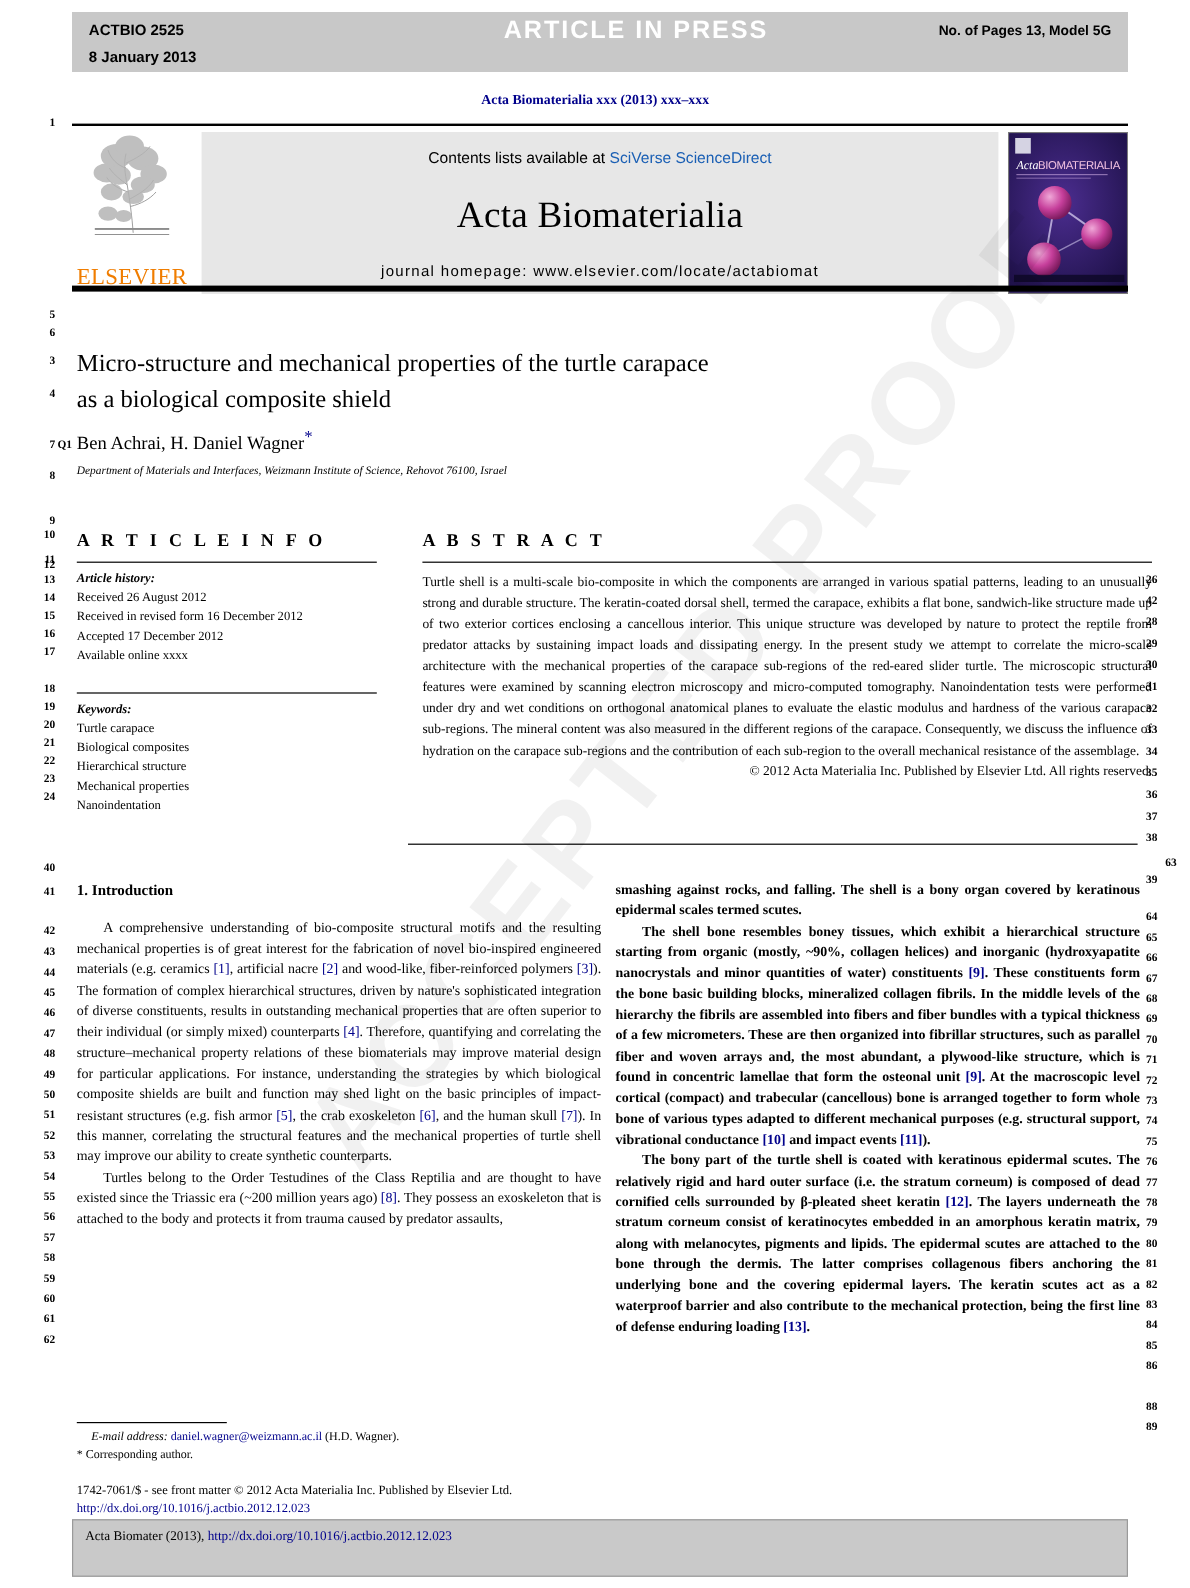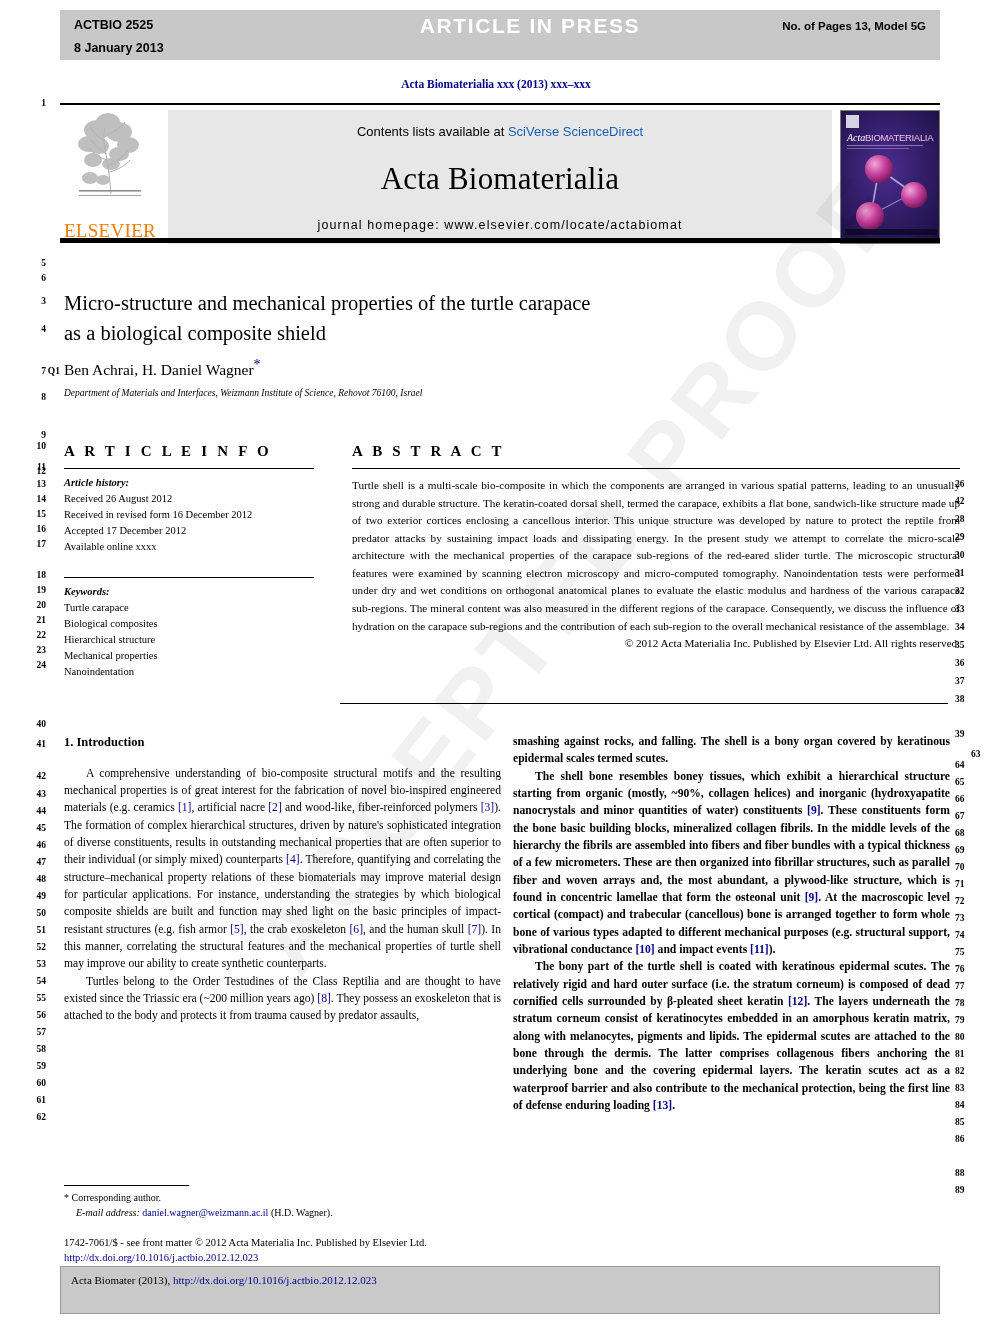--- a/index.html
+++ b/index.html
@@ -416,28 +416,28 @@
 </div>
 
 <div class="col right">
   <p class="noindent">smashing against rocks, and falling. The shell is a bony organ covered by keratinous epidermal scales termed scutes.</p>
   <p>The shell bone resembles boney tissues, which exhibit a hierarchical structure starting from organic (mostly, ~90%, collagen helices) and inorganic (hydroxyapatite nanocrystals and minor quantities of water) constituents <span class="ref">[9]</span>. These constituents form the bone basic building blocks, mineralized collagen fibrils. In the middle levels of the hierarchy the fibrils are assembled into fibers and fiber bundles with a typical thickness of a few micrometers. These are then organized into fibrillar structures, such as parallel fiber and woven arrays and, the most abundant, a plywood-like structure, which is found in concentric lamellae that form the osteonal unit <span class="ref">[9]</span>. At the macroscopic level cortical (compact) and trabecular (cancellous) bone is arranged together to form whole bone of various types adapted to different mechanical purposes (e.g. structural support, vibrational conductance <span class="ref">[10]</span> and impact events <span class="ref">[11]</span>).</p>
   <p>The bony part of the turtle shell is coated with keratinous epidermal scutes. The relatively rigid and hard outer surface (i.e. the stratum corneum) is composed of dead cornified cells surrounded by β-pleated sheet keratin <span class="ref">[12]</span>. The layers underneath the stratum corneum consist of keratinocytes embedded in an amorphous keratin matrix, along with melanocytes, pigments and lipids. The epidermal scutes are attached to the bone through the dermis. The latter comprises collagenous fibers anchoring the underlying bone and the covering epidermal layers. The keratin scutes act as a waterproof barrier and also contribute to the mechanical protection, being the first line of defense enduring loading <span class="ref">[13]</span>.</p>
 </div>
 
 <div class="footnote">
   <div class="rule"></div>
-  <div>
-    <span>*</span>
-    <span>Corresponding author.</span>
-  </div>
   <div style="padding-left:12px">
     <span class="em">E-mail address:</span>
     <span class="link">daniel.wagner@weizmann.ac.il</span>
     <span>(H.D. Wagner).</span>
+  </div>
+  <div>
+    <span>*</span>
+    <span>Corresponding author.</span>
   </div>
 </div>
 
 <div class="imprint">
   <div>1742-7061/$ - see front matter © 2012 Acta Materialia Inc. Published by Elsevier Ltd.</div>
   <div class="link">http://dx.doi.org/10.1016/j.actbio.2012.12.023</div>
 </div>
 
 <div class="cite-box">
   <div>
@@ -503,21 +503,21 @@
     <div class="lineno right" style="top: 550px;">30</div>
     <div class="lineno right" style="top: 568px;">31</div>
     <div class="lineno right" style="top: 586px;">32</div>
     <div class="lineno right" style="top: 604px;">33</div>
     <div class="lineno right" style="top: 622px;">34</div>
     <div class="lineno right" style="top: 640px;">35</div>
     <div class="lineno right" style="top: 658px;">36</div>
     <div class="lineno right" style="top: 676px;">37</div>
     <div class="lineno right" style="top: 694px;">38</div>
     <div class="lineno right" style="top: 729px;">39</div>
-    <div class="lineno right" style="top: 749px; padding-left: 16px;">63</div>
+    <div class="lineno right" style="top: 715px; padding-left: 16px;">63</div>
     <div class="lineno right" style="top: 760px;">64</div>
     <div class="lineno right" style="top: 777px;">65</div>
     <div class="lineno right" style="top: 794px;">66</div>
     <div class="lineno right" style="top: 811px;">67</div>
     <div class="lineno right" style="top: 828px;">68</div>
     <div class="lineno right" style="top: 845px;">69</div>
     <div class="lineno right" style="top: 862px;">70</div>
     <div class="lineno right" style="top: 879px;">71</div>
     <div class="lineno right" style="top: 896px;">72</div>
     <div class="lineno right" style="top: 913px;">73</div>

